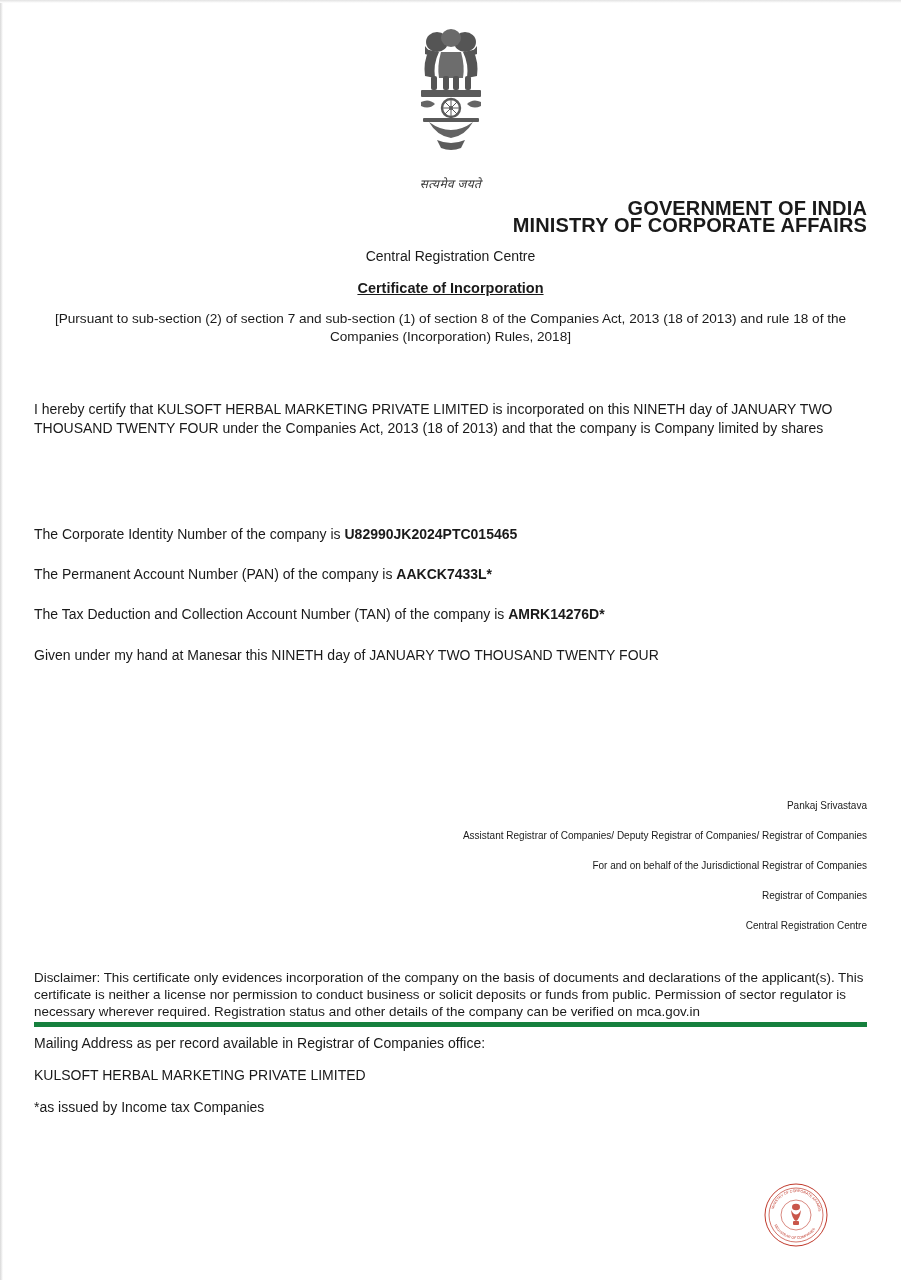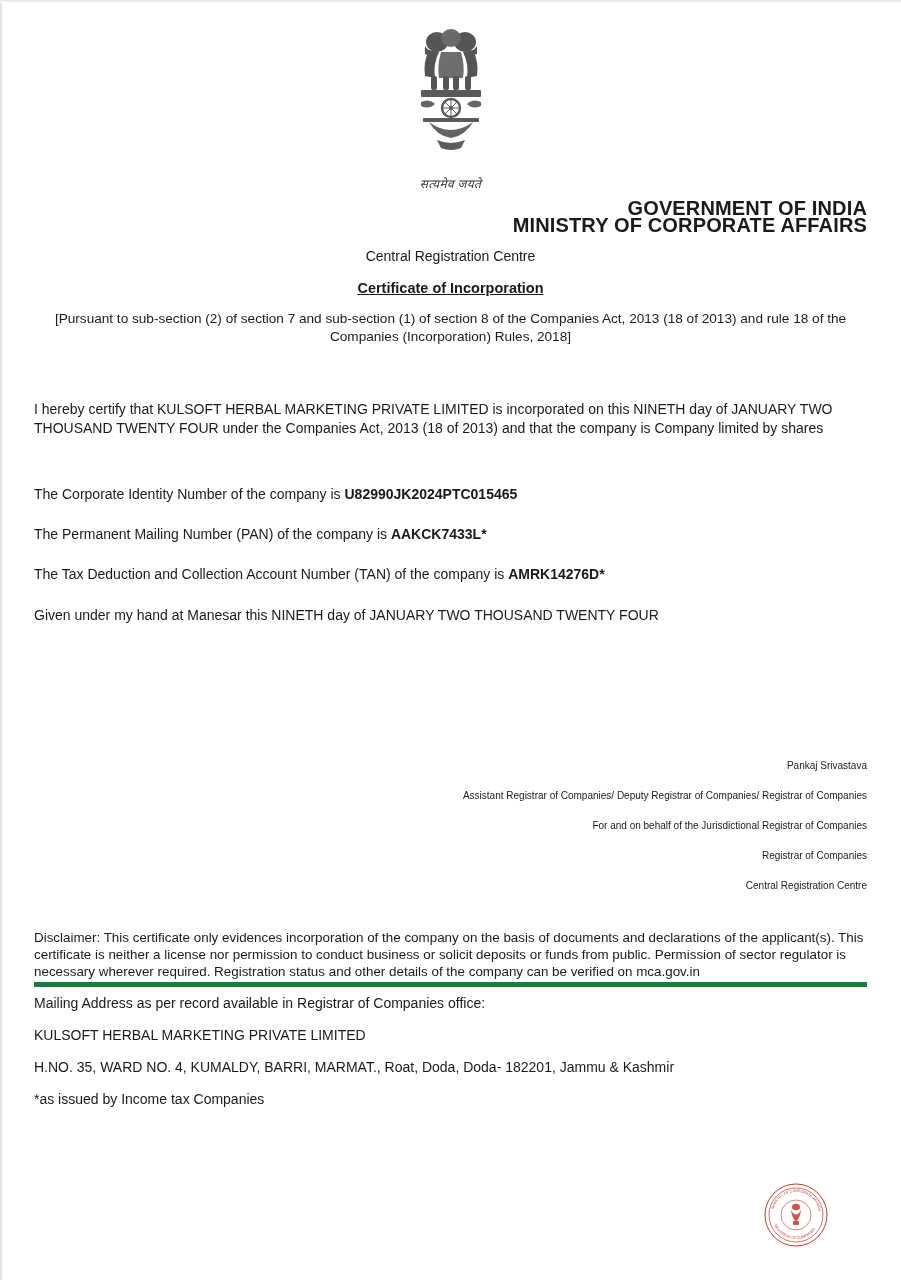--- a/index.html
+++ b/index.html
@@ -74,21 +74,21 @@
   }
 
   
   .certify {
     font-size: 14px;
     line-height: 18.5px;
     margin-top: 54px;
     text-align: left;
   }
 
-  .id-block { margin-top: 48px; }
+  .id-block { margin-top: 88px; }
   .id-line {
     font-size: 14px;
     line-height: 18px;
     margin-bottom: 22px;
   }
   .id-line .val { font-weight: bold; }
 
   .given {
     font-size: 14px;
     margin-top: 24px;
@@ -217,21 +217,21 @@
   <div class="pursuant">[Pursuant to sub-section (2) of section 7 and sub-section (1) of section 8 of the Companies Act, 2013 (18 of 2013) and rule 18 of the Companies (Incorporation) Rules, 2018]</div>
 
   <div class="certify">I hereby certify that KULSOFT HERBAL MARKETING PRIVATE LIMITED is incorporated on this  NINETH day of JANUARY TWO THOUSAND TWENTY FOUR under the Companies Act, 2013 (18 of 2013) and that the company is Company limited by shares</div>
 
   <div class="id-block">
     <div class="id-line">
       <span>The Corporate Identity Number of the company is</span>
       <span class="val">U82990JK2024PTC015465</span>
     </div>
     <div class="id-line">
-      <span>The Permanent Mailing Number (PAN) of the company is</span>
+      <span>The Permanent Account Number (PAN) of the company is</span>
       <span class="val">AAKCK7433L*</span>
     </div>
     <div class="id-line">
       <span>The Tax Deduction and Collection Account Number (TAN) of the company is</span>
       <span class="val">AMRK14276D*</span>
     </div>
   </div>
 
   <div class="given">Given under my hand at Manesar this  NINETH day of JANUARY  TWO THOUSAND TWENTY FOUR</div>
 
@@ -239,21 +239,20 @@
     <div class="sign-line">Pankaj  Srivastava</div>
     <div class="sign-line">Assistant Registrar of Companies/ Deputy Registrar of Companies/ Registrar of Companies</div>
     <div class="sign-line">For and on behalf of the Jurisdictional Registrar of Companies</div>
     <div class="sign-line">Registrar of Companies</div>
     <div class="sign-line">Central Registration Centre</div>
   </div>
 
   <div class="disclaimer">Disclaimer: This certificate only evidences incorporation of the company on the basis of documents and declarations of the applicant(s). This certificate is neither a license nor permission to conduct business or solicit deposits or funds from public. Permission of sector regulator is necessary wherever required. Registration status and other details of the company can be verified on mca.gov.in</div>
   <div class="mailing-head">Mailing Address as per record available in Registrar of Companies office:</div>
   <div class="mailing-name">KULSOFT HERBAL MARKETING PRIVATE LIMITED</div>
-  <div class="mailing-addr">H.NO. 35, WARD NO. 4, KUMALDY, BARRI, MARMAT., Roat, Doda, Doda- 182201, Jammu &amp; Kashmir</div>
   <div class="footnote">*as issued by Income tax Companies</div>
 
   <div class="seal">
     <svg width="66" height="66" viewBox="0 0 66 66" xmlns="http://www.w3.org/2000/svg">
       <defs>
         <path id="topArc" d="M 10,33 A 23,23 0 0 1 56,33" fill="none"></path>
         <path id="botArc" d="M 9,33 A 24,24 0 0 0 57,33" fill="none"></path>
       </defs>
       <circle cx="33" cy="33" r="31" fill="none" stroke="#c0392b" stroke-width="1"></circle>
       <circle cx="33" cy="33" r="27" fill="none" stroke="#c0392b" stroke-width="0.7"></circle>

